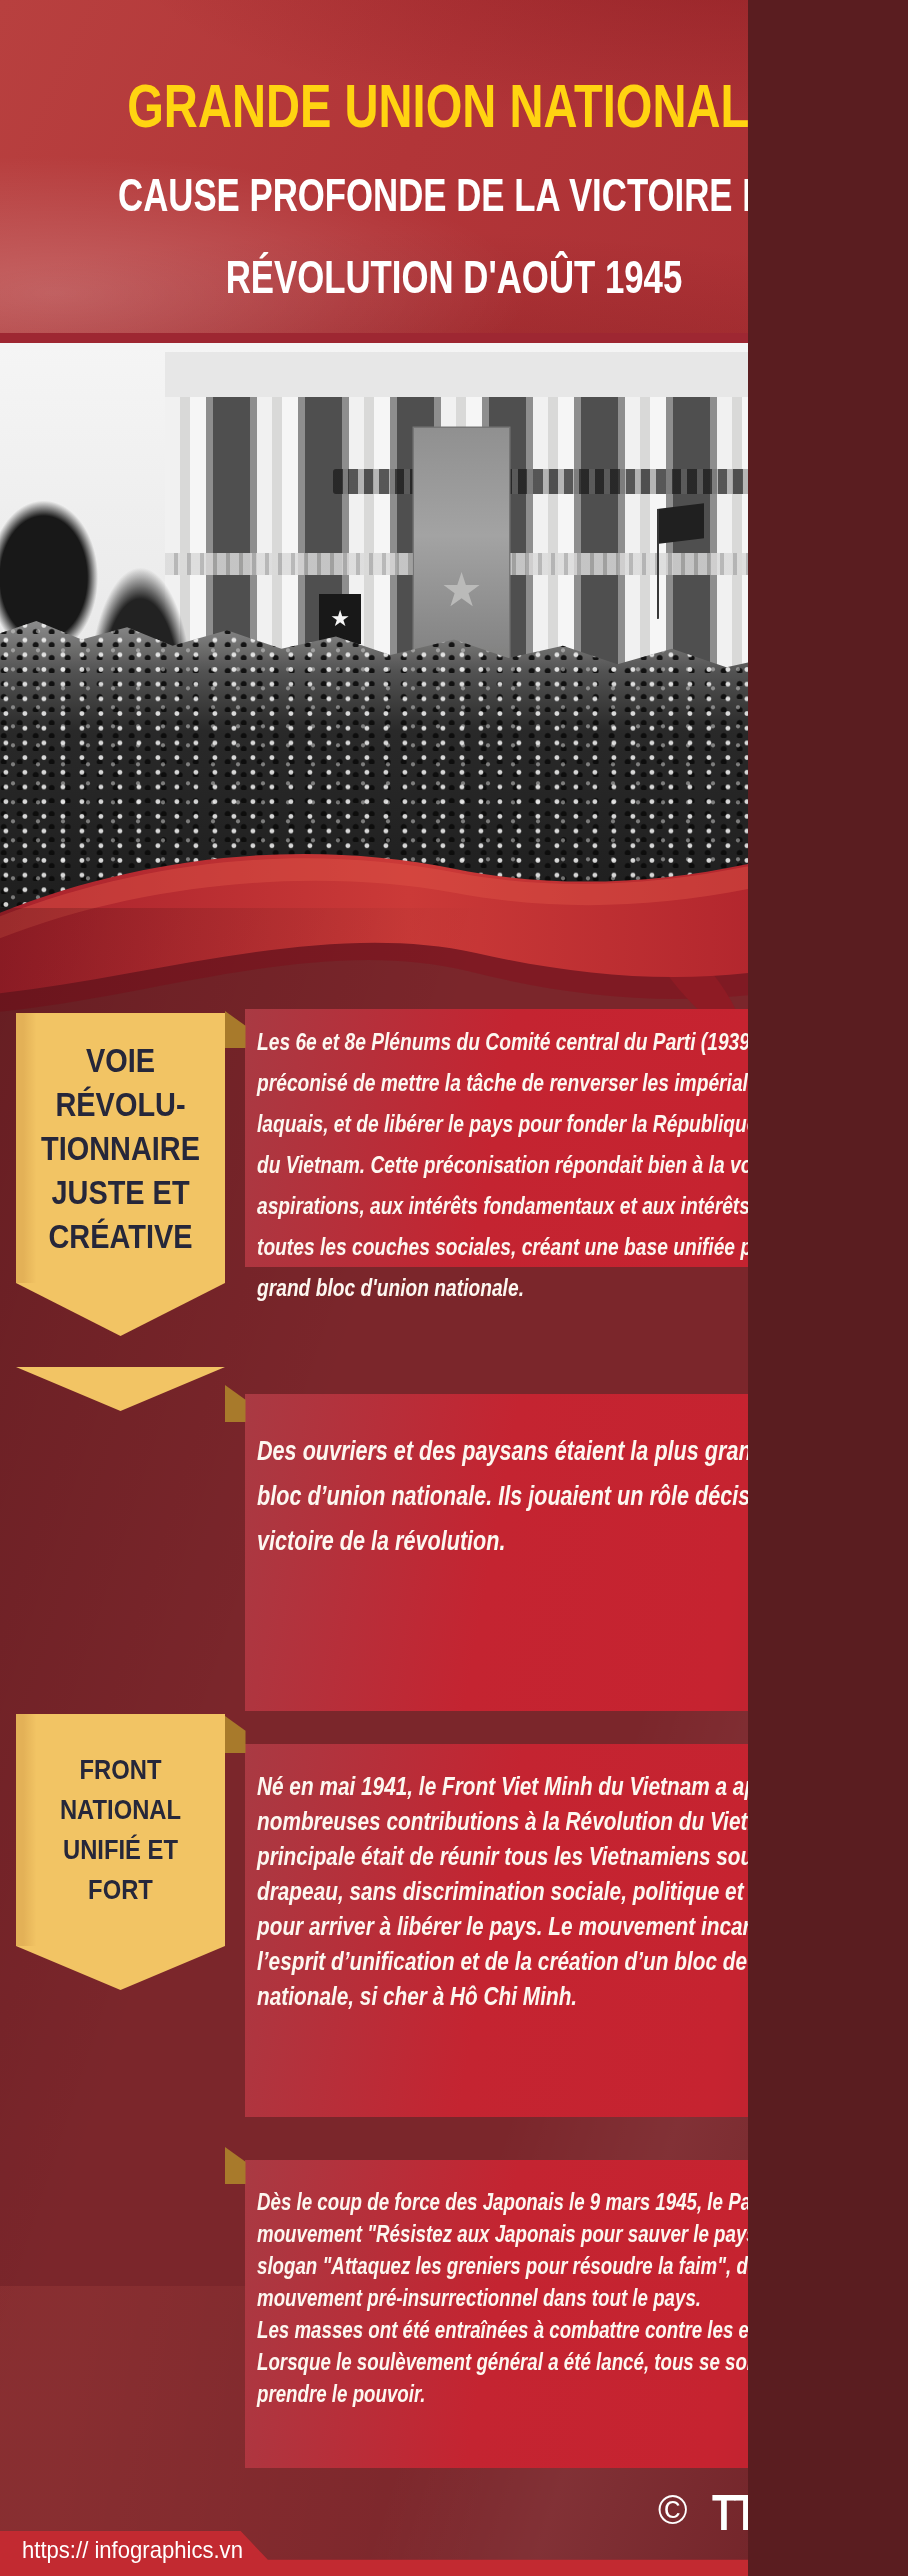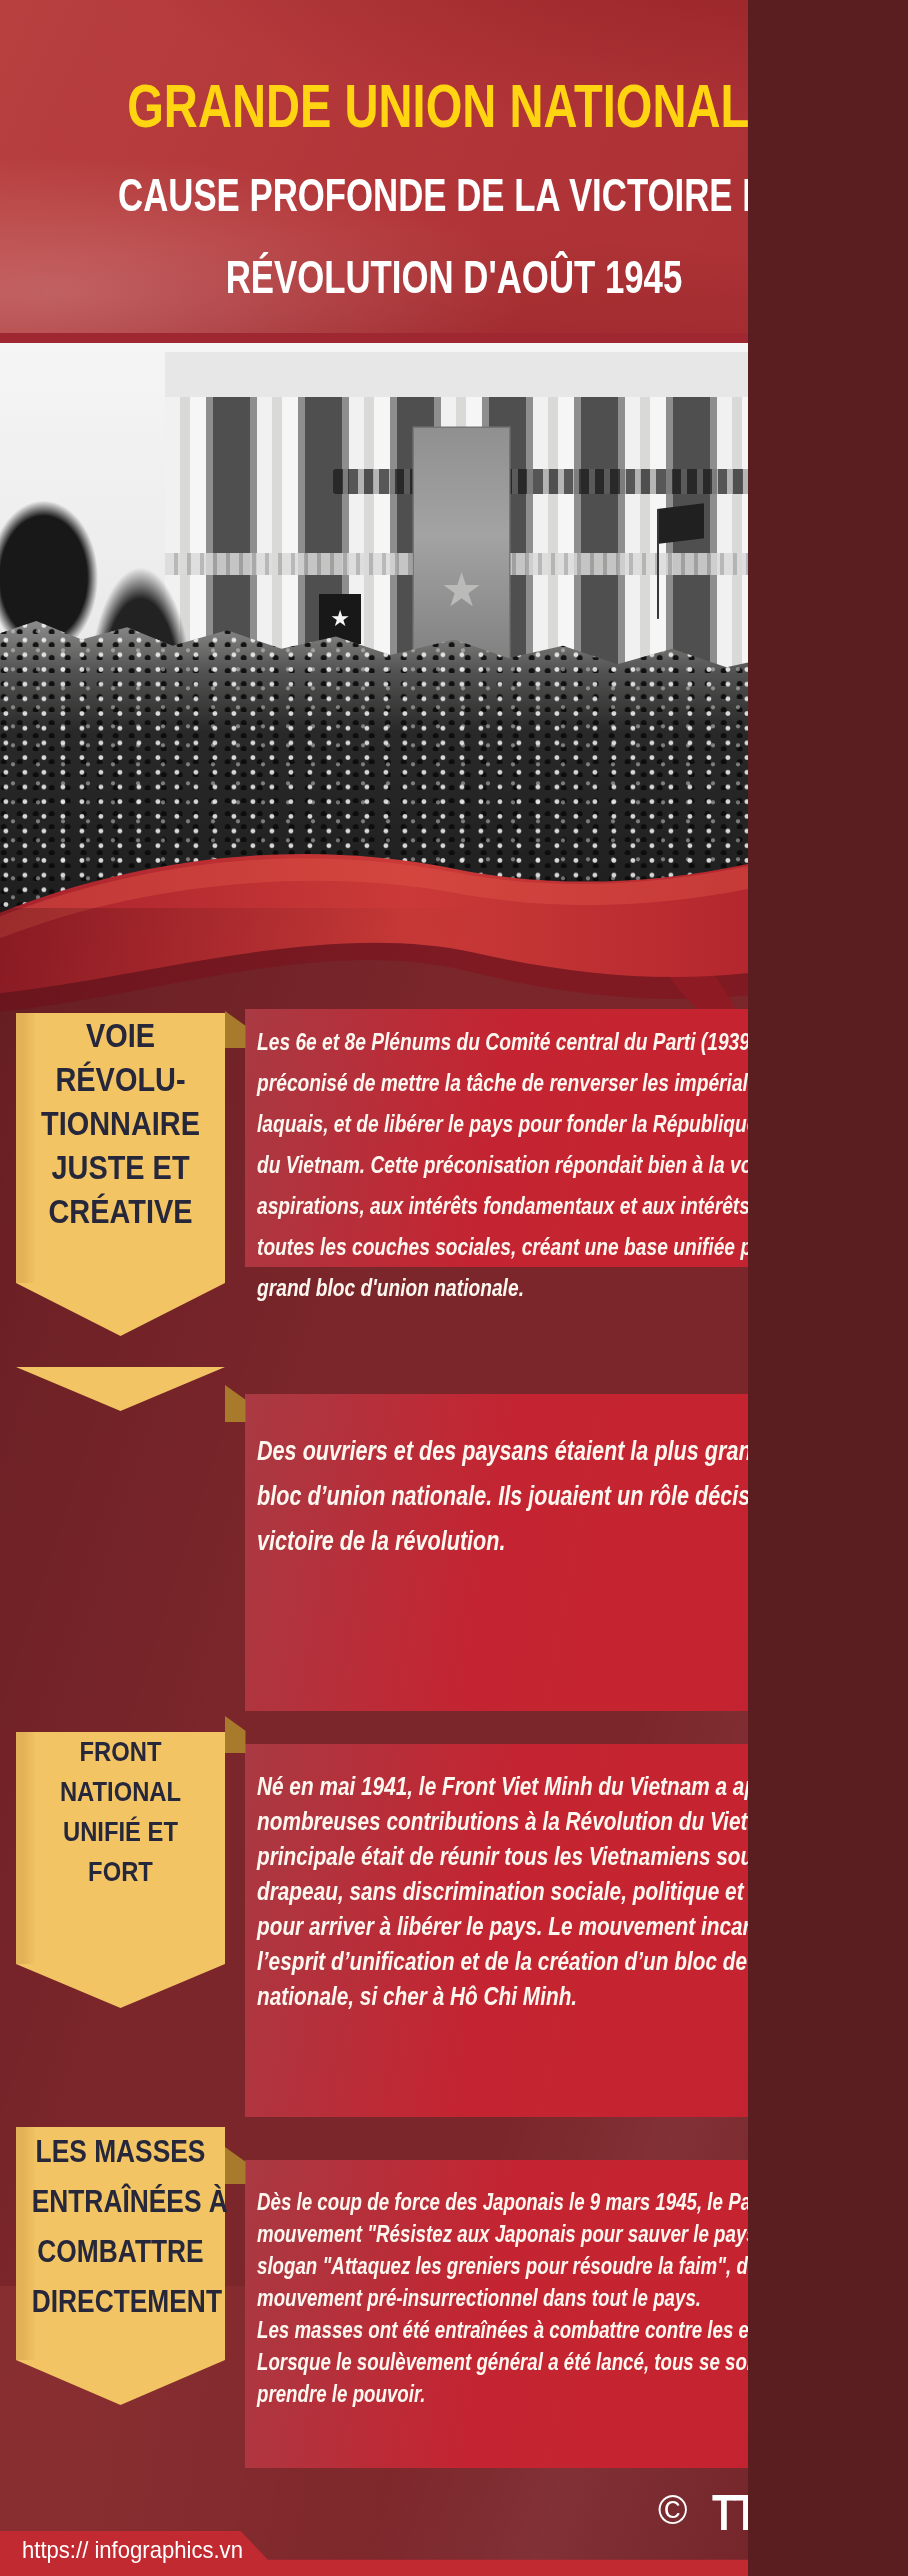--- a/index.html
+++ b/index.html
@@ -88,28 +88,28 @@
   .rbox.b2{top:1394px;height:282px;padding:35px 0 0 11.7px;}
   .rbox.b2 p{font-size:27px;line-height:45px;}
   .rbox.b3{top:1744px;height:348px;padding:25px 0 0 11.7px;}
   .rbox.b3 p{font-size:26px;line-height:35px;}
   .rbox.b4{top:2160px;height:282px;padding:26px 0 0 11.7px;}
   .rbox.b4 p{font-size:23.4px;line-height:32px;}
 
   
   .ribbon{position:absolute;left:16px;width:209px;}
   .rbody{background:linear-gradient(90deg,#e3b157 0 7.3px,#f2c464 20.5px);
-    display:flex;flex-direction:column;justify-content:flex-start;text-align:center;}
+    display:flex;flex-direction:column;justify-content:center;text-align:center;}
   .rtip{background:#f2c464;clip-path:polygon(0 0,100% 0,50% 100%);}
   .rlabel{display:block;color:#26273a;font-weight:bold;transform:scaleX(.85);white-space:nowrap;}
   .ribbon.r1{top:1013px;} .ribbon.r1 .rbody{height:270px;} .ribbon.r1 .rtip{height:53px;}
   .ribbon.r1 .rlabel{font-size:34px;line-height:44px;}
   .ribbon.r2{top:1367px;} .ribbon.r2 .rbody{height:237px;} .ribbon.r2 .rtip{height:44px;}
   .ribbon.r2 .rlabel{font-size:27px;line-height:38px;}
-  .ribbon.r3{top:1714px;} .ribbon.r3 .rbody{height:232px;margin-top:18px;} .ribbon.r3 .rtip{height:44px;}
+  .ribbon.r3{top:1714px;} .ribbon.r3 .rbody{height:232px;} .ribbon.r3 .rtip{height:44px;}
   .ribbon.r3 .rlabel{font-size:28px;line-height:40px;}
   .ribbon.r4{top:2127px;} .ribbon.r4 .rbody{height:233px;} .ribbon.r4 .rtip{height:45px;}
   .ribbon.r4 .rlabel{font-size:31px;line-height:50px;}
   .fold{position:absolute;left:225px;width:20.5px;height:37px;background:#a87a2b;
     clip-path:polygon(0 0,100% 40%,100% 100%,0 100%);}
   .fold.f1{top:1011px;} .fold.f2{top:1385px;} .fold.f3{top:1716px;} .fold.f4{top:2147px;}
 
   
   .footer-shape{position:absolute;left:0;top:2531px;width:908px;height:45px;background:#c22a31;
     clip-path:polygon(0 0,26.5% 0,29.5% 64%,100% 64%,100% 100%,0 100%);}
@@ -210,29 +210,20 @@
       <span class="rlabel">FORT</span>
     </div>
     <div class="rtip"></div>
   </div>
 
   <div class="rbox b4">
     <p>Dès le coup de force des Japonais le 9 mars 1945, le Parti a lancé le mouvement "Résistez aux Japonais pour sauver le pays", a défini le slogan "Attaquez les greniers pour résoudre la faim", déclenchant un mouvement pré-insurrectionnel dans tout le pays.</p>
     <p>Les masses ont été entraînées à combattre contre les ennemis. Lorsque le soulèvement général a été lancé, tous se sont levés pour prendre le pouvoir.</p>
   </div>
   <div class="fold f4"></div>
-  <div class="ribbon r4">
-    <div class="rbody">
-      <span class="rlabel">LES MASSES</span>
-      <span class="rlabel">ENTRAÎNÉES À</span>
-      <span class="rlabel">COMBATTRE</span>
-      <span class="rlabel">DIRECTEMENT</span>
-    </div>
-    <div class="rtip"></div>
-  </div>
 
   <div class="footer-shape"></div>
   <div class="url">https:// infographics.vn</div>
   <div class="copyright">©</div>
   <div class="logo">
     <span class="lt">TTX</span><span class="lv">V</span><span class="lt">N</span>
     <span class="globe"></span>
   </div>
   <div class="vna">Vietnam News Agency</div>
 

